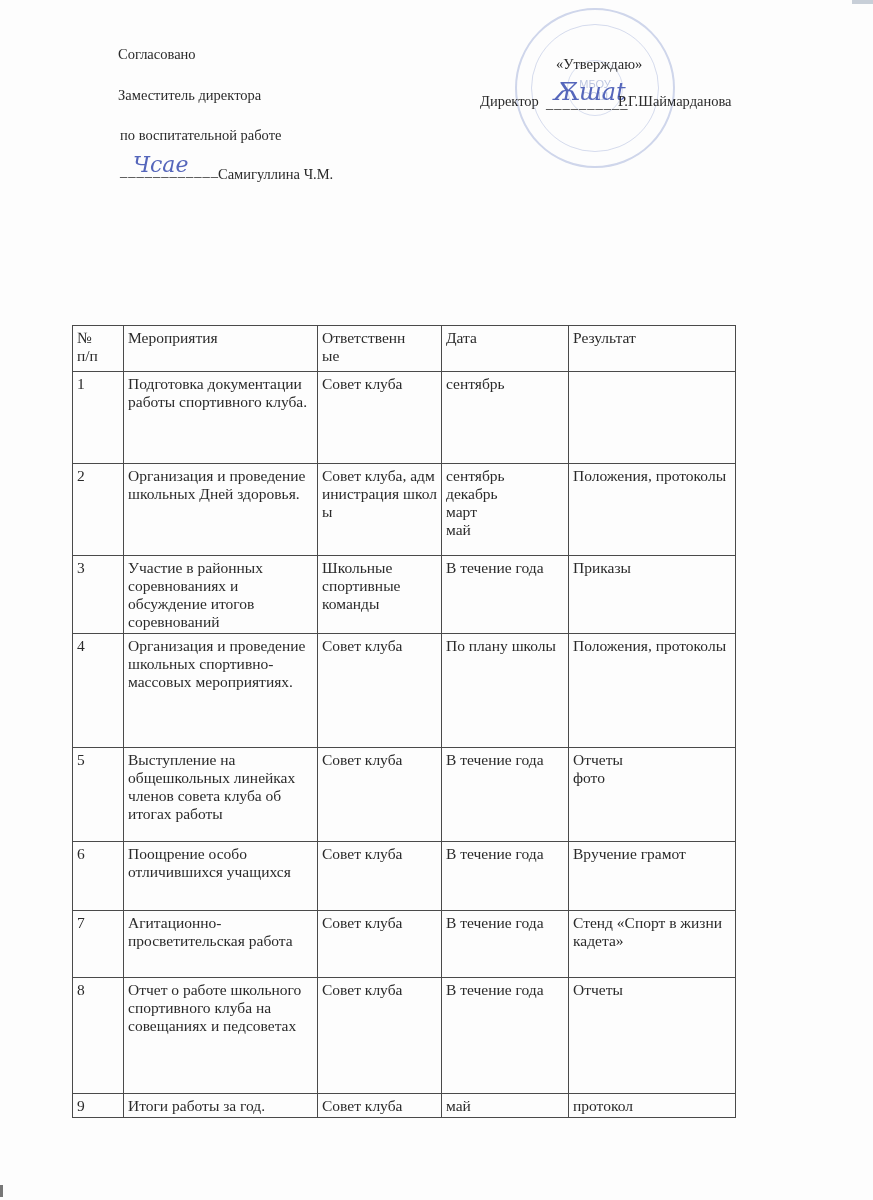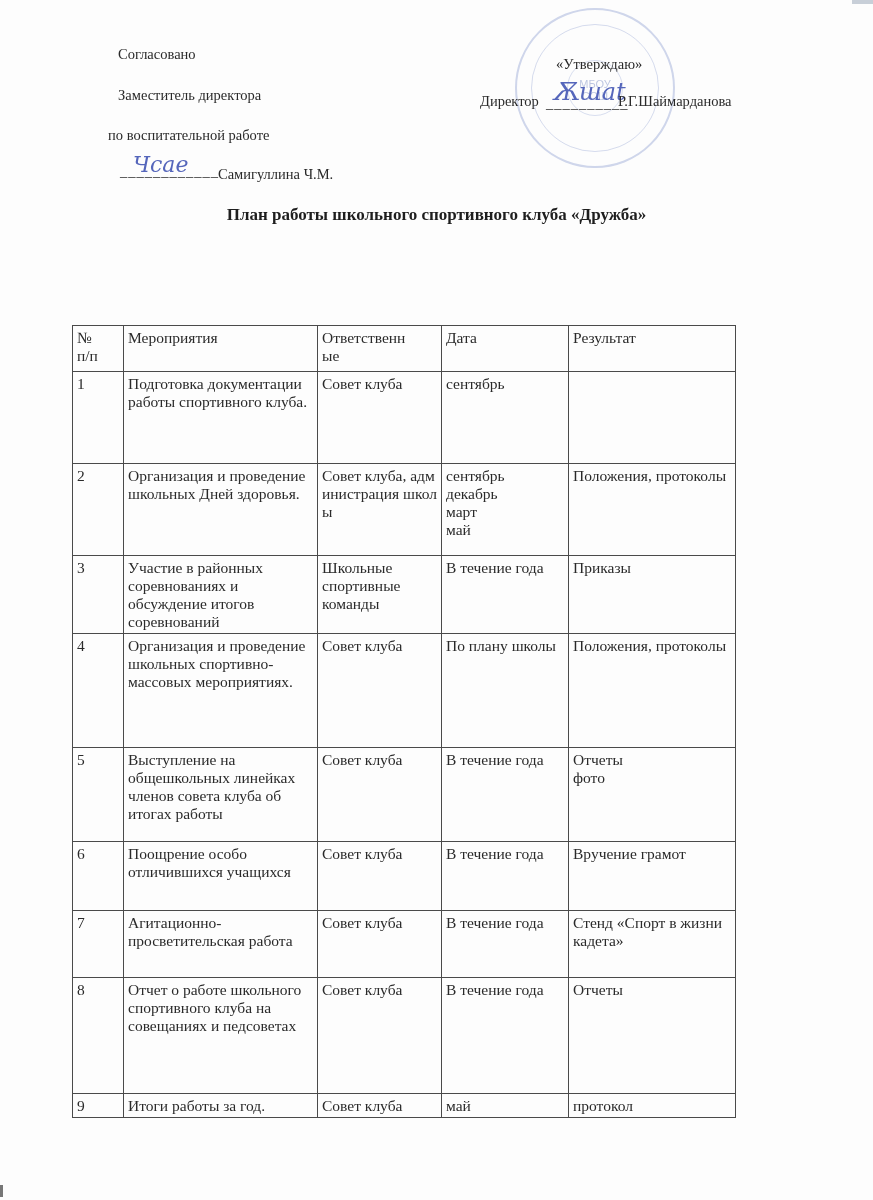--- a/index.html
+++ b/index.html
@@ -40,37 +40,36 @@
   .multiline { white-space:pre-line; }
   .sig { position:absolute; font-family:"DejaVu Serif", serif; font-style:italic; color:#5566bb; }
   .edge-mark { position:absolute; left:0; top:1185px; width:3px; height:12px; background:#777; }
   .corner-mark { position:absolute; left:852px; top:0; width:21px; height:4px; background:#c8cfd8; }
 </style>
 </head>
 <body>
 
 <div class="abs hdr-text" style="left:118px; top:46px;">Согласовано</div>
 <div class="abs hdr-text" style="left:118px; top:87px;">Заместитель директора</div>
-<div class="abs hdr-text" style="left:108px; top:127px;">по воспитательной работе</div>
+<div class="abs hdr-text" style="left:120px; top:127px;">по воспитательной работе</div>
 <div class="abs hdr-text" style="left:120px; top:163px; letter-spacing:1px;">____________</div>
 <div class="sig" style="left:133px; top:152px; font-size:22px;">Чсае</div>
 <div class="abs hdr-text" style="left:218px; top:166px;">Самигуллина Ч.М.</div>
 
 <div class="stamp">
   <div class="stamp-text multiline">МБОУ
 СОШ</div>
 </div>
 <div class="abs hdr-text" style="left:556px; top:56px;">«Утверждаю»</div>
 <div class="abs hdr-text" style="left:480px; top:93px;">Директор</div>
 <div class="abs hdr-text" style="left:546px; top:95px; letter-spacing:1px;">__________</div>
 <div class="sig" style="left:552px; top:78px; font-size:24px;">Ѫшаt</div>
 <div class="abs hdr-text" style="left:618px; top:93px;">Р.Г.Шаймарданова</div>
 
 <div class="title">
-  <div>План работы школьного спортивного клуба «Дружба»</div>
 </div>
 
 <table class="plan">
   <colgroup>
       <col class="c1">
       <col class="c2">
       <col class="c3">
       <col class="c4">
       <col class="c5">
     </colgroup>

